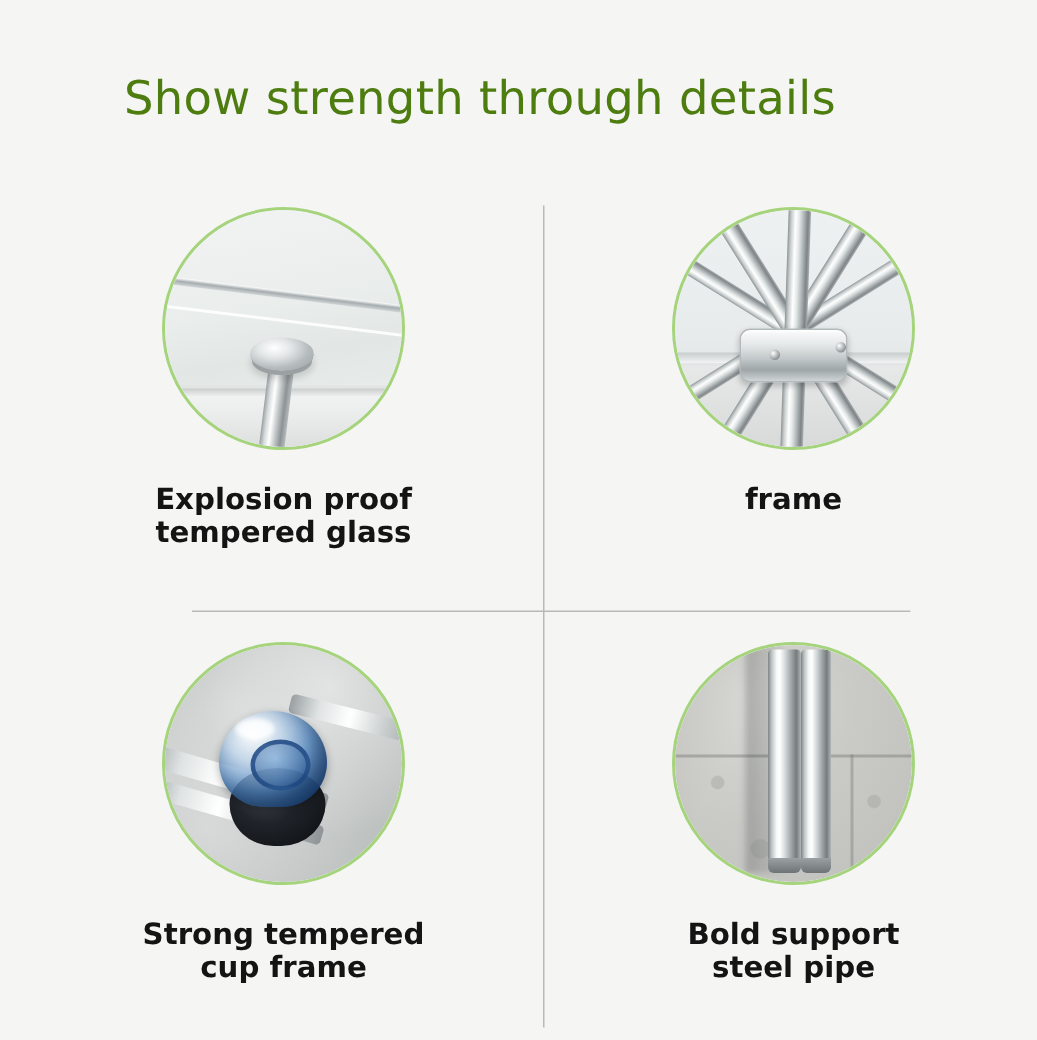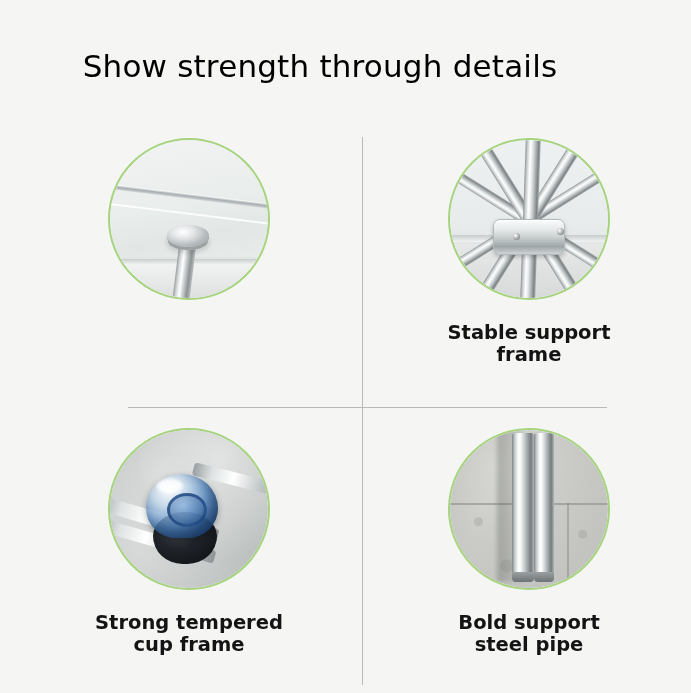--- a/index.html
+++ b/index.html
@@ -24,21 +24,21 @@
   
   .title {
     position: absolute;
     top: 48px;
     left: 0;
     width: 640px;
     text-align: center;
     font-size: 31px;
     font-weight: 400;
     letter-spacing: 0.2px;
-    color: #000000;
+    color: #4d7c0f;
     font-family: "DejaVu Sans", sans-serif;
     white-space: nowrap;
   }
 
   
   .divider-v {
     position: absolute;
     left: 362px;
     top: 137px;
     width: 1px;
@@ -320,41 +320,44 @@
       <div class="photo">
         <div class="p1-bg"></div>
         <div class="p1-floor"></div>
         <div class="p1-skirt"></div>
         <div class="p1-glassline"></div>
         <div class="p1-glassline2"></div>
         <div class="p1-post"></div>
         <div class="p1-capring"></div>
         <div class="p1-cap"></div>
       </div>
+    </div>
+    <div class="caption">
+      <span>Explosion proof</span>
+      <span class="l2">tempered glass</span>
     </div>
   </div>
 
   <div class="cell cell-tr">
     <div class="circle-wrap">
       <div class="photo">
         <div class="p2-bg"></div>
         <div class="p2-skirt"></div>
         <div class="p2-floor"></div>
         <div class="tube p2-t4"></div>
         <div class="tube p2-t5"></div>
         <div class="tube p2-t2"></div>
         <div class="tube p2-t3"></div>
         <div class="tube p2-t1"></div>
         <div class="p2-clamp"></div>
         <div class="p2-bolt p2-bolt-a"></div>
         <div class="p2-bolt p2-bolt-b"></div>
       </div>
     </div>
     <div class="caption">
-      <span>Stable support</span>
       <span class="l2">frame</span>
     </div>
   </div>
 
   <div class="cell cell-bl">
     <div class="circle-wrap">
       <div class="photo">
         <div class="p3-bg"></div>
         <div class="p3-blur"></div>
         <div class="p3-rod-c"></div>

